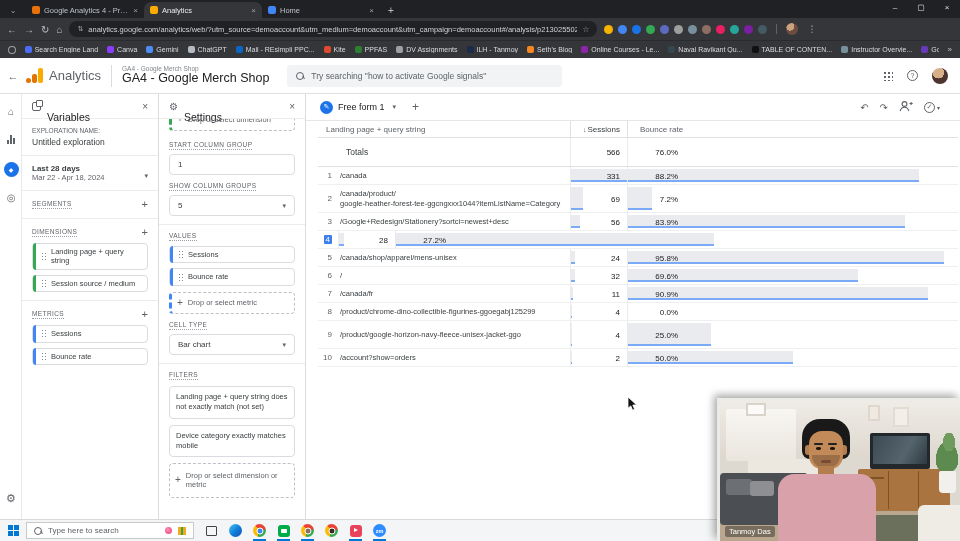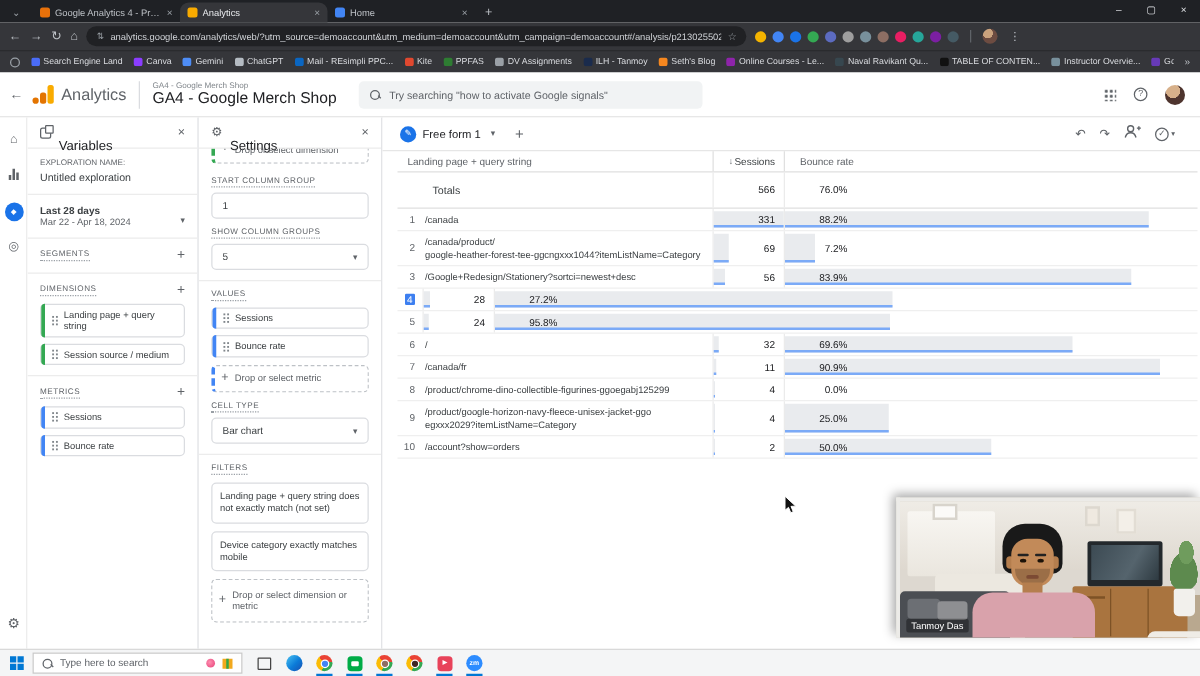--- a/index.html
+++ b/index.html
@@ -130,21 +130,21 @@
   .tot-name { flex:1; display:flex; align-items:center; padding-left:8px; color:#3c4043; }
   .bar { position:absolute; left:0; top:2px; bottom:2px; background:#e9ebee; border-bottom:2px solid #7baaf7; }
   .sval { position:absolute; right:7px; top:50%; transform:translateY(-50%); font-size:8px; color:#202124; }
   .bval { position:absolute; left:0; top:50%; transform:translateY(-50%); width:50px; text-align:right; font-size:8px; color:#202124; }
   .selnum { background:#3d7ff0; color:#fff; padding:0 2px; border-radius:1px; }
   .selhl { background:#3d7ff0; color:#fff; }
 
   .cursor { position:absolute; left:627px; top:396px; z-index:60; }
 
   
-  .cam { position:absolute; left:717px; top:398px; width:243px; height:112px; background:#ddd8d0; overflow:hidden; z-index:50; border-top:3px solid #ecebe8; border-left:3px solid #ecebe8; box-shadow:-3px -3px 8px rgba(0,0,0,.35); }
+  .cam { position:absolute; left:717px; top:398px; width:243px; height:143px; background:#ddd8d0; overflow:hidden; z-index:50; border-top:3px solid #ecebe8; border-left:3px solid #ecebe8; box-shadow:-3px -3px 8px rgba(0,0,0,.35); }
   .cam * { position:absolute; }
   .wallhi { left:0; top:0; right:0; height:55px; background:linear-gradient(#efece6,#ded8cf); }
   .windowl { left:6px; top:8px; width:70px; height:52px; background:linear-gradient(#f8f6f2,#eae6de); border-radius:2px; }
   .framea { left:26px; top:2px; width:20px; height:13px; background:#fbfaf8; border:2px solid #d8d4cc; }
   .frameb { left:173px; top:6px; width:16px; height:20px; background:#f3efe8; border:2px solid #e2ddd4; }
   .framec { left:148px; top:4px; width:12px; height:16px; background:#efe9e0; border:2px solid #ddd8cf; }
   .floor { left:0; bottom:0; right:0; height:34px; background:#b9a88f; }
   .rug { left:100px; bottom:0; width:110px; height:26px; background:#6b705c; }
   .sofa-far { left:28px; top:58px; width:78px; height:32px; background:#ece8e0; border-radius:4px; }
   .sofa-dark { left:0; top:72px; width:88px; height:52px; background:#4b4e53; border-radius:4px; }
@@ -590,20 +590,23 @@
             </div>
             <div class="c-bounce">
               <div class="bar" style="width: 96.4%;"></div>
               <span class="bval">27.2%</span>
             </div>
           </div>
           <div class="trow" style="height: 18px;">
             <div class="c-num">
               <span>5</span>
             </div>
+            <div class="c-name">
+              <div>/canada/shop/apparel/mens-unisex</div>
+            </div>
             <div class="c-sess">
               <div class="bar" style="width: 7.3%;"></div>
               <span class="sval">24</span>
             </div>
             <div class="c-bounce">
               <div class="bar" style="width: 95.8%;"></div>
               <span class="bval">95.8%</span>
             </div>
           </div>
           <div class="trow" style="height: 18px;">
@@ -652,21 +655,20 @@
             <div class="c-bounce">
               <span class="bval">0.0%</span>
             </div>
           </div>
           <div class="trow" style="height: 28px;">
             <div class="c-num">
               <span>9</span>
             </div>
             <div class="c-name">
               <div>/product/google-horizon-navy-fleece-unisex-jacket-ggo</div>
-              <div>egxxx2029?itemListName=Category</div>
             </div>
             <div class="c-sess">
               <div class="bar" style="width: 1.2%;"></div>
               <span class="sval">4</span>
             </div>
             <div class="c-bounce">
               <div class="bar" style="width: 25%;"></div>
               <span class="bval">25.0%</span>
             </div>
           </div>

